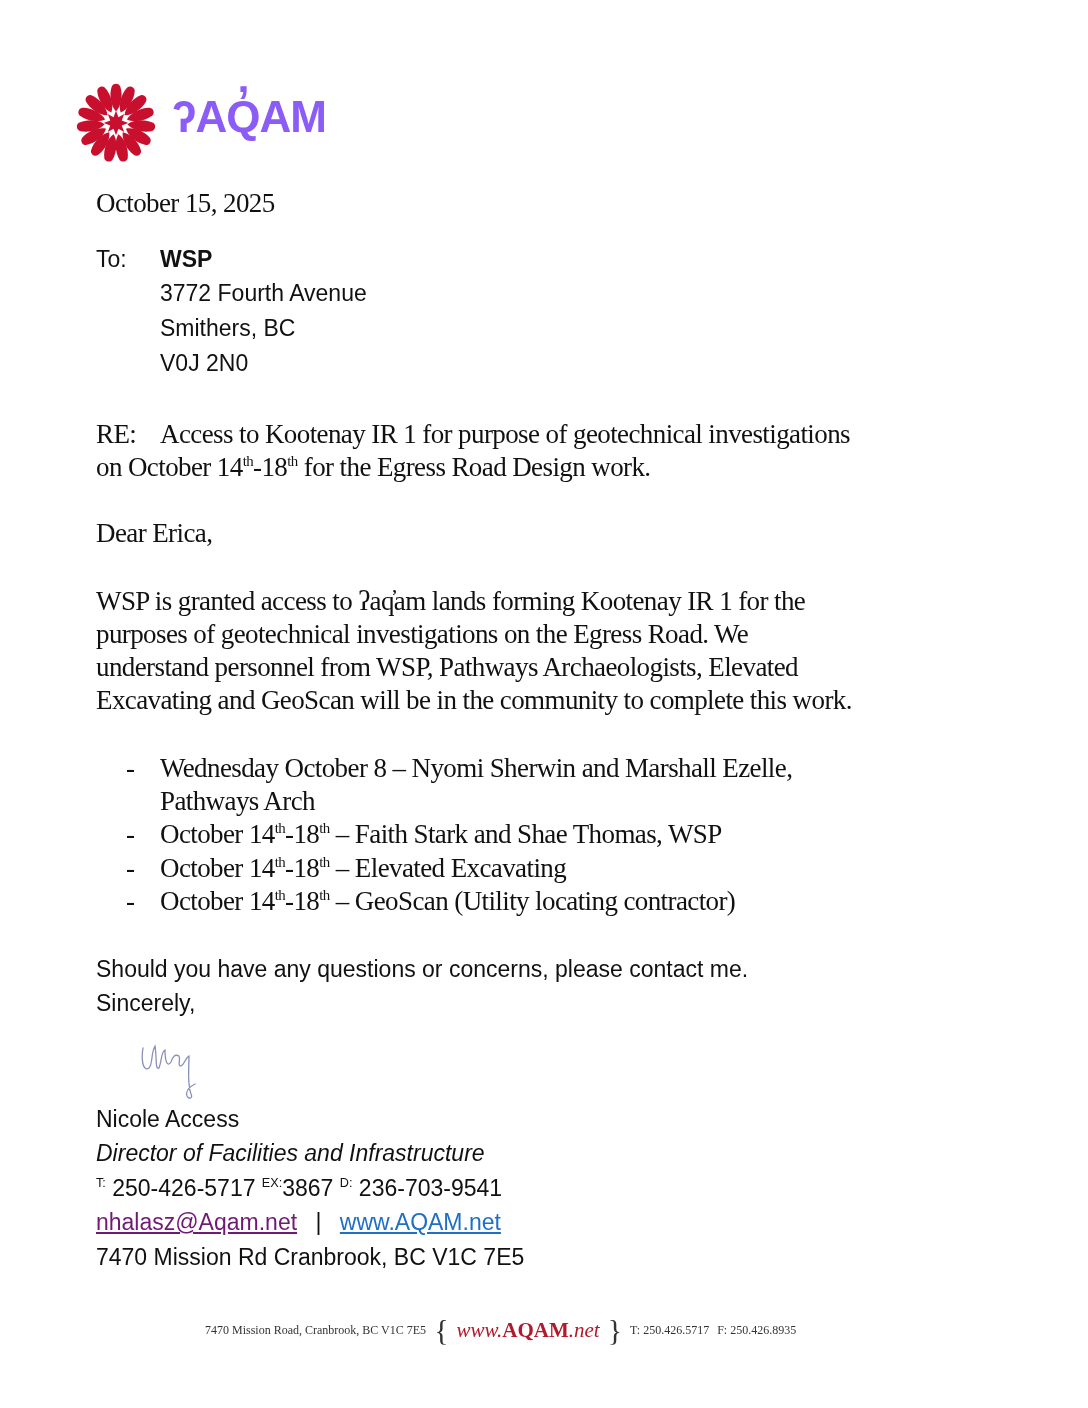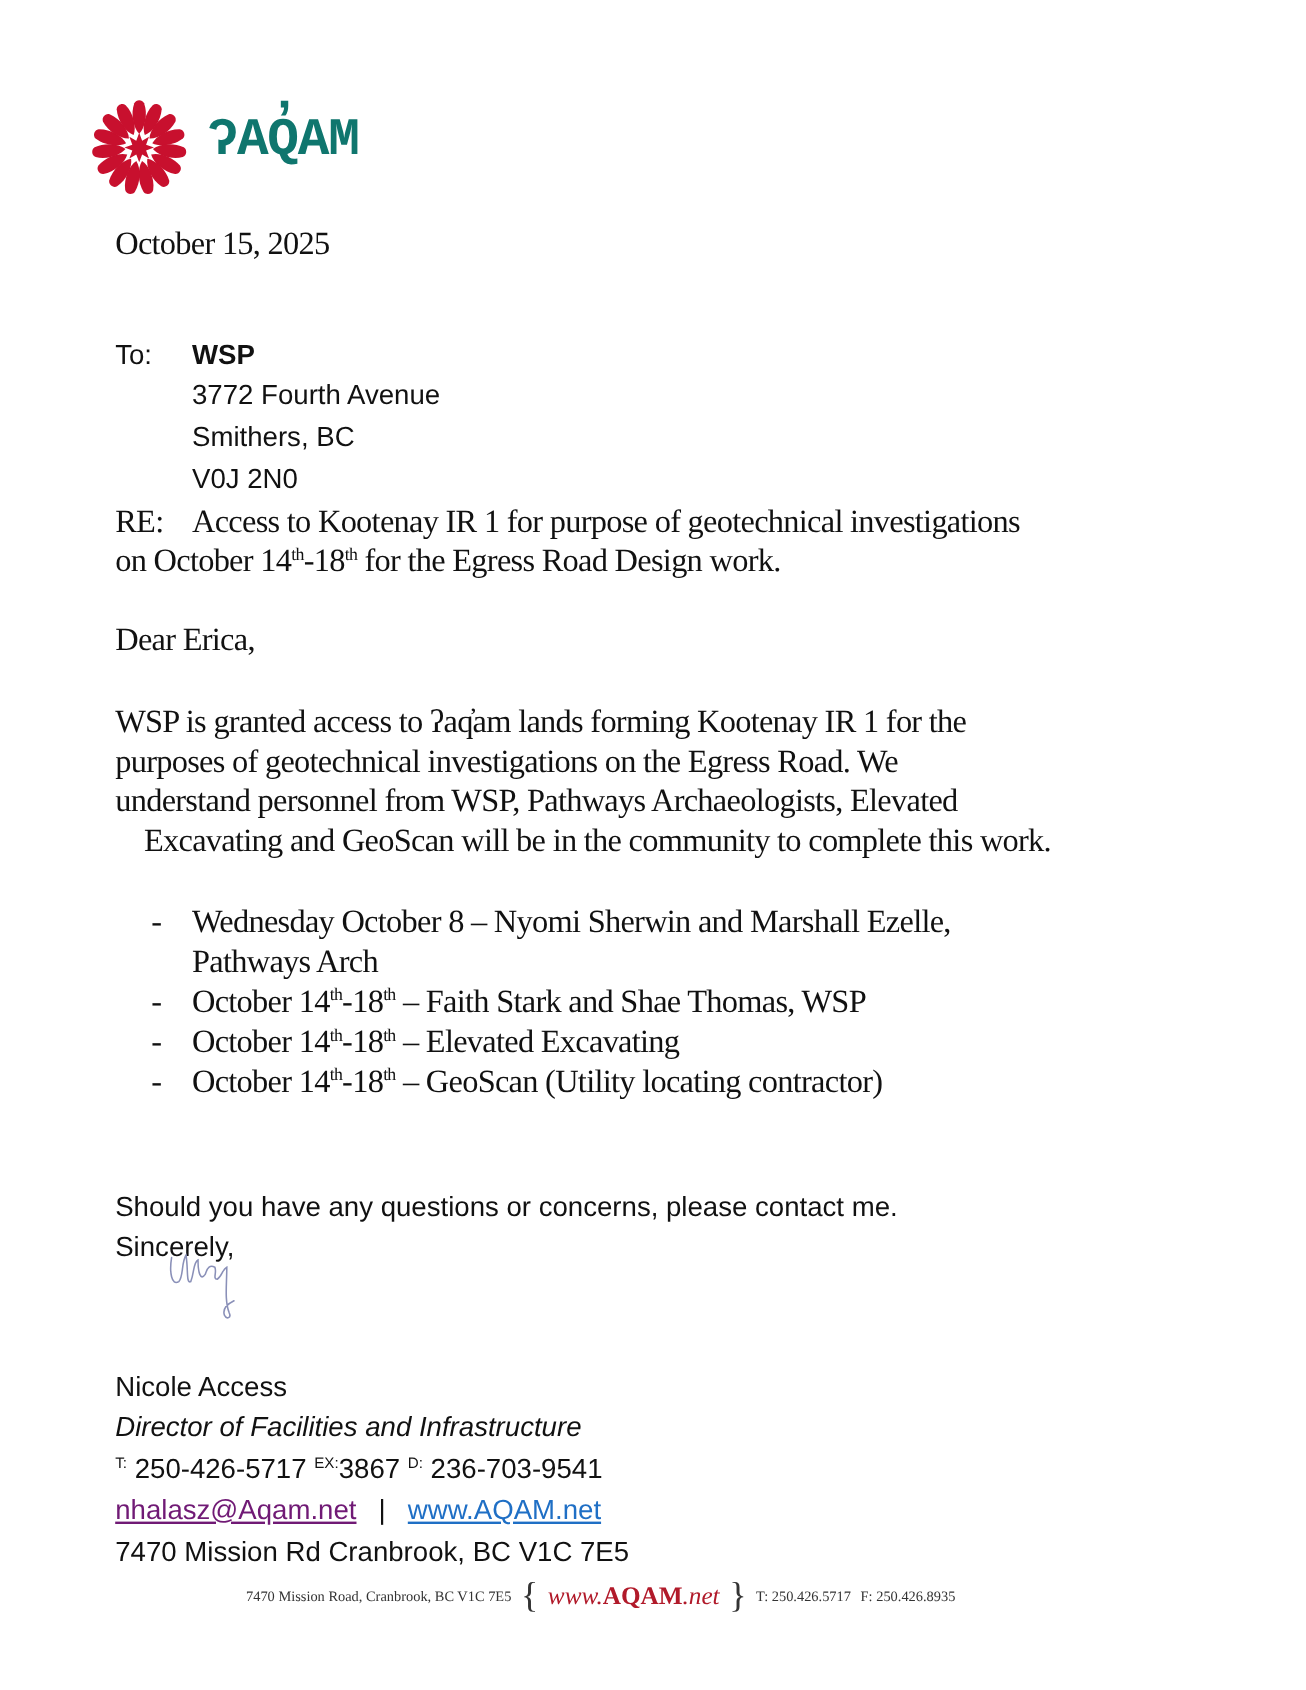--- a/index.html
+++ b/index.html
@@ -1,21 +1,21 @@
 <!DOCTYPE html>
 <html><head>
 <meta charset="utf-8">
 <style>
   html, body { margin: 0; padding: 0; background: #ffffff; }
   body { width: 1088px; height: 1408px; position: relative; overflow: hidden; color: #111; }
   .abs { position: absolute; }
   .serif { font-family: "Liberation Serif", "DejaVu Serif", serif; font-size: 27px; letter-spacing: -0.6px; transform-origin: left top; }
-  .sans { font-family: "Liberation Sans", "DejaVu Sans", sans-serif; font-size: 23px; margin-top: 36px; }
+  .sans { font-family: "Liberation Sans", "DejaVu Sans", sans-serif; font-size: 23px; }
   .logo-mark { left: 75px; top: 82px; width: 82px; height: 82px; }
-  .logo-text { left: 172px; top: 92px; font-family: Liberation Mono, monospace; font-weight: bold; font-size: 44px; letter-spacing: -1px; color: #0f766e; }
+  .logo-text { left: 172px; top: 92px; font-family: Liberation Sans, sans-serif; font-weight: bold; font-size: 44px; letter-spacing: -1px; color: #8b5cf6; }
   .line { white-space: nowrap; }
   sup { font-size: 0.55em; vertical-align: 0.65em; line-height: 0; }
   a.link { color: #701a75; text-decoration: underline; }
   a.link2 { color: #1f6fc5; text-decoration: underline; }
   .italic { font-style: italic; }
   .footer { left: 205px; top: 1313px; font-family: "Liberation Serif", "DejaVu Serif", serif; font-size: 12px; color: #333; white-space: nowrap; display: flex; align-items: center; gap: 8px; }
   .footer .brace { font-size: 30px; color: #333; font-weight: 300; }
   .footer .web { font-size: 21px; color: #b11a2a; font-style: italic; }
   .footer .web b { font-style: normal; font-weight: bold; }
   .sig { left: 135px; top: 1040px; width: 70px; height: 65px; }
@@ -60,21 +60,21 @@
 
 <div class="abs serif line" style="left:96px; top:419px;">RE:</div>
 <div class="abs serif line" style="left:160px; top:419px;">Access to Kootenay IR 1 for purpose of geotechnical investigations</div>
 <div class="abs serif line" style="left:96px; top:452px;"><span>on October 14</span><sup>th</sup><span>-18</span><sup>th</sup><span> for the Egress Road Design work.</span></div>
 
 <div class="abs serif line" style="left:96px; top:518px;">Dear Erica,</div>
 
 <div class="abs serif line" style="left:96px; top:586px;">WSP is granted access to ʔaq̓am lands forming Kootenay IR 1 for the</div>
 <div class="abs serif line" style="left:96px; top:619px;">purposes of geotechnical investigations on the Egress Road.  We</div>
 <div class="abs serif line" style="left:96px; top:652px;">understand personnel from WSP, Pathways Archaeologists, Elevated</div>
-<div class="abs serif line" style="left:96px; top:685px;margin-left:24px;">Excavating and GeoScan will be in the community to complete this work.</div>
+<div class="abs serif line" style="left:96px; top:685px;">Excavating and GeoScan will be in the community to complete this work.</div>
 
 <div class="abs serif line" style="left:126px; top:753px;">-</div>
 <div class="abs serif line" style="left:160px; top:753px;text-align:center;">Wednesday October 8 – Nyomi Sherwin and Marshall Ezelle,</div>
 <div class="abs serif line" style="left:160px; top:786px;">Pathways Arch</div>
 
 <div class="abs serif line" style="left:126px; top:819px;">-</div>
 <div class="abs serif line" style="left:160px; top:819px;"><span>October 14</span><sup>th</sup><span>-18</span><sup>th</sup><span> – Faith Stark and Shae Thomas, WSP</span></div>
 
 <div class="abs serif line" style="left:126px; top:853px;">-</div>
 <div class="abs serif line" style="left:160px; top:853px;"><span>October 14</span><sup>th</sup><span>-18</span><sup>th</sup><span> – Elevated Excavating</span></div>

